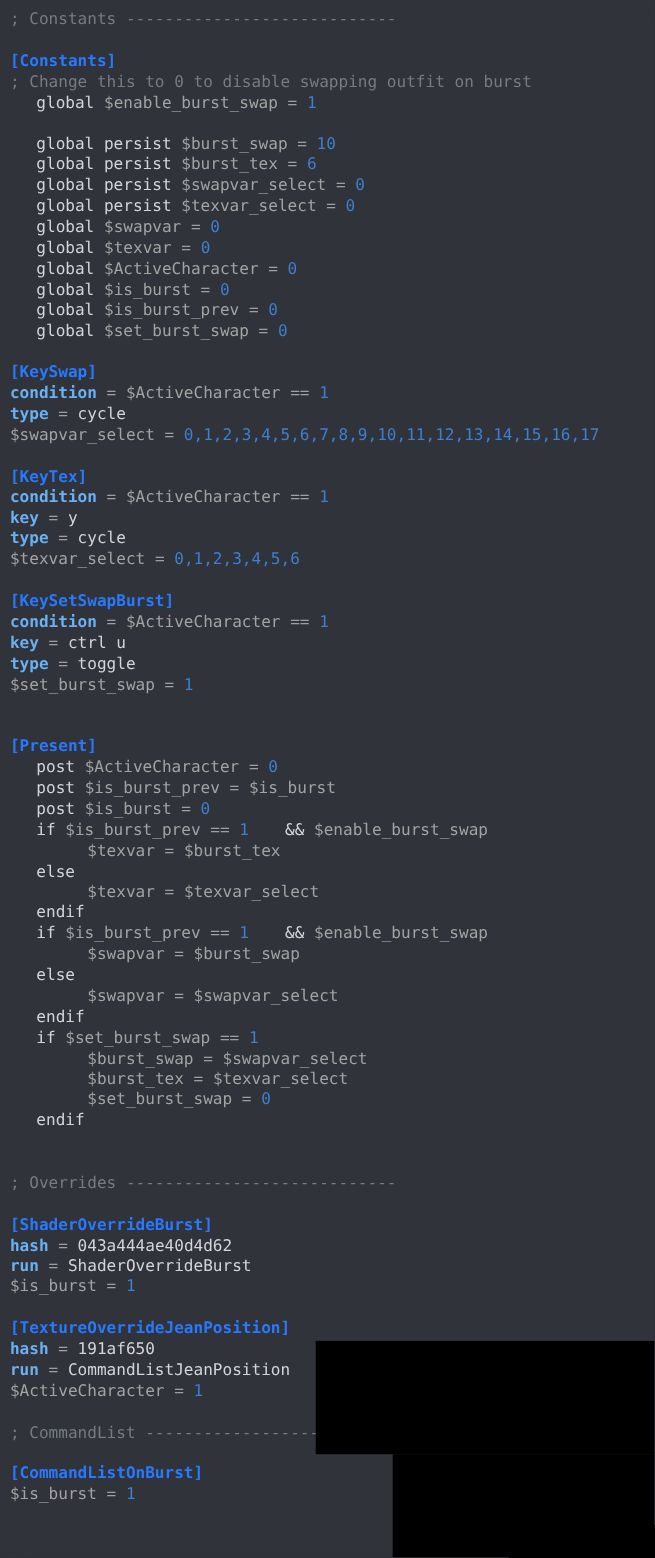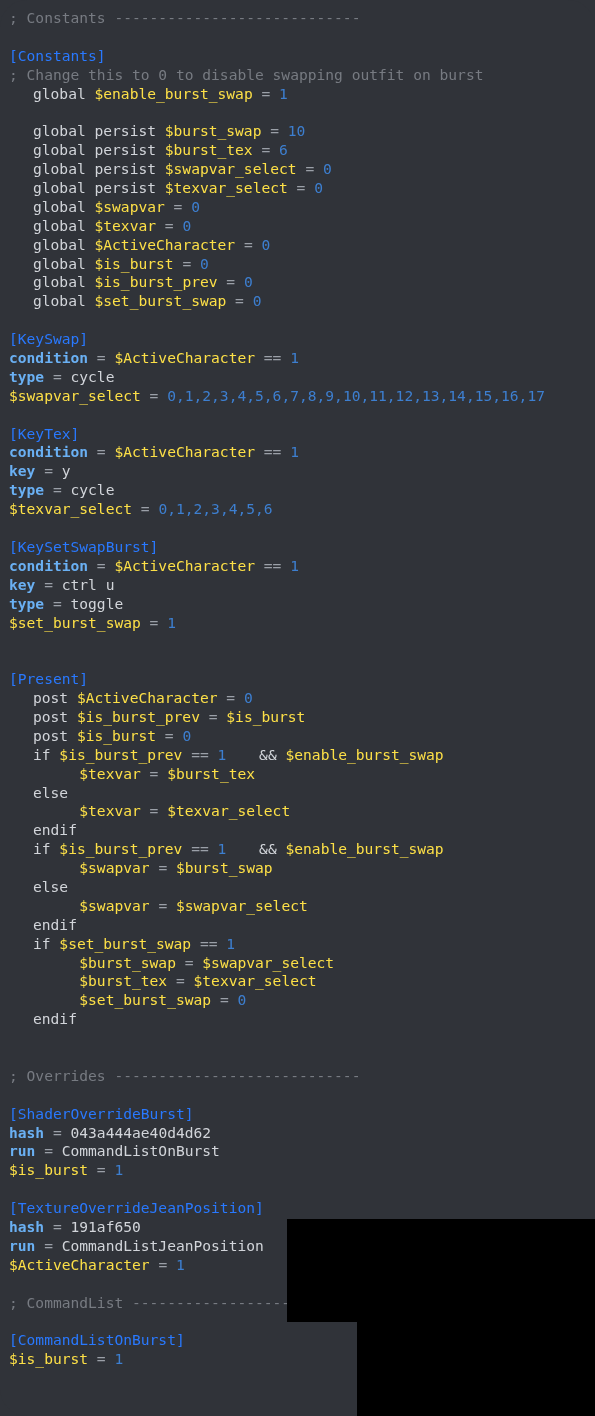--- a/index.html
+++ b/index.html
@@ -31,24 +31,24 @@
     line-height: 18.9px;
     font-size: 14.6px;
     white-space: pre;
     padding-left: 9px;
     letter-spacing: 0px;
     color: #d2d5da;
   }
   .tok { white-space: pre; }
   
   .c-comment  { color: #777b82; }
-  .c-section  { color: #2979ff; font-weight: normal; }
+  .c-section  { color: #2979ff; font-weight: bold; }
   .c-key      { color: #6ab0f3; font-weight: bold; }
   .c-kw       { color: #d2d5da; margin-left: 24px; }
-  .c-var      { color: #fde047; }
+  .c-var      { color: #a3a3a3; }
   .c-num      { color: #3d7fd0; }
   .c-op       { color: #9ba0a8; }
   .c-val      { color: #d2d5da; }
   .c-plain    { color: #d2d5da; }
 
   
   .overlay {
     position: absolute;
     background: #000000;
   }
@@ -123,21 +123,21 @@
       <div class="line"><span class="tok c-plain">        </span><span class="tok c-var">$burst_swap</span><span class="tok c-op"> = </span><span class="tok c-var">$swapvar_select</span></div>
       <div class="line"><span class="tok c-plain">        </span><span class="tok c-var">$burst_tex</span><span class="tok c-op"> = </span><span class="tok c-var">$texvar_select</span></div>
       <div class="line"><span class="tok c-plain">        </span><span class="tok c-var">$set_burst_swap</span><span class="tok c-op"> = </span><span class="tok c-num">0</span></div>
       <div class="line"><span class="tok c-kw">endif</span></div>
       <div class="line">&nbsp;</div>
       <div class="line">&nbsp;</div>
       <div class="line"><span class="tok c-comment">; Overrides ----------------------------</span></div>
       <div class="line">&nbsp;</div>
       <div class="line"><span class="tok c-section">[ShaderOverrideBurst]</span></div>
       <div class="line"><span class="tok c-key">hash</span><span class="tok c-op"> = </span><span class="tok c-val">043a444ae40d4d62</span></div>
-      <div class="line"><span class="tok c-key">run</span><span class="tok c-op"> = </span><span class="tok c-val">CommandListOnBurst</span></div>
+      <div class="line"><span class="tok c-key">run</span><span class="tok c-op"> = </span><span class="tok c-val">ShaderOverrideBurst</span></div>
       <div class="line"><span class="tok c-var">$is_burst</span><span class="tok c-op"> = </span><span class="tok c-num">1</span></div>
       <div class="line">&nbsp;</div>
       <div class="line"><span class="tok c-section">[TextureOverrideJeanPosition]</span></div>
       <div class="line"><span class="tok c-key">hash</span><span class="tok c-op"> = </span><span class="tok c-val">191af650</span></div>
       <div class="line"><span class="tok c-key">run</span><span class="tok c-op"> = </span><span class="tok c-val">CommandListJeanPosition</span></div>
       <div class="line"><span class="tok c-var">$ActiveCharacter</span><span class="tok c-op"> = </span><span class="tok c-num">1</span></div>
       <div class="line">&nbsp;</div>
       <div class="line"><span class="tok c-comment">; CommandList ----------------------------</span></div>
       <div class="line">&nbsp;</div>
       <div class="line"><span class="tok c-section">[CommandListOnBurst]</span></div>

